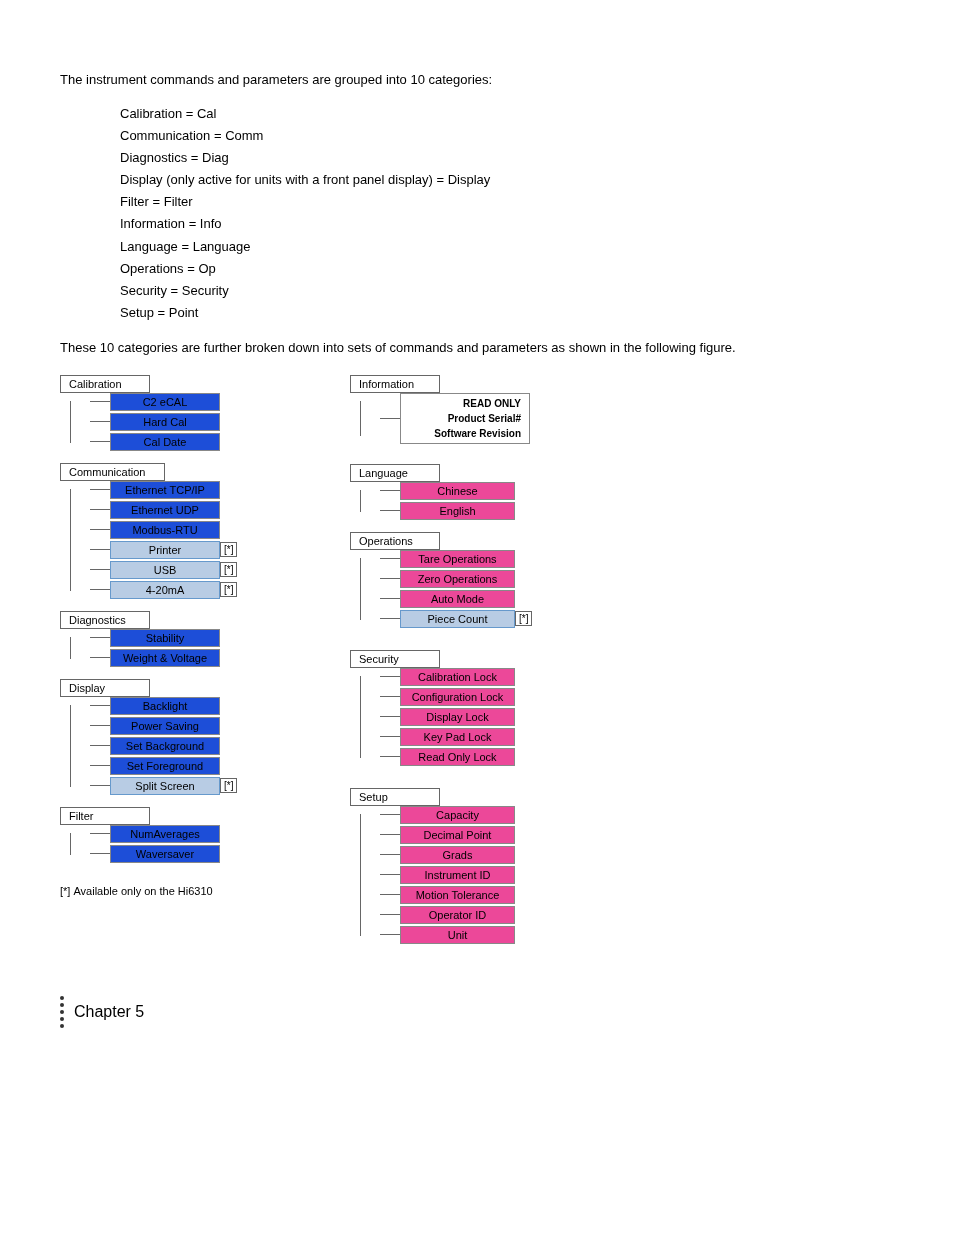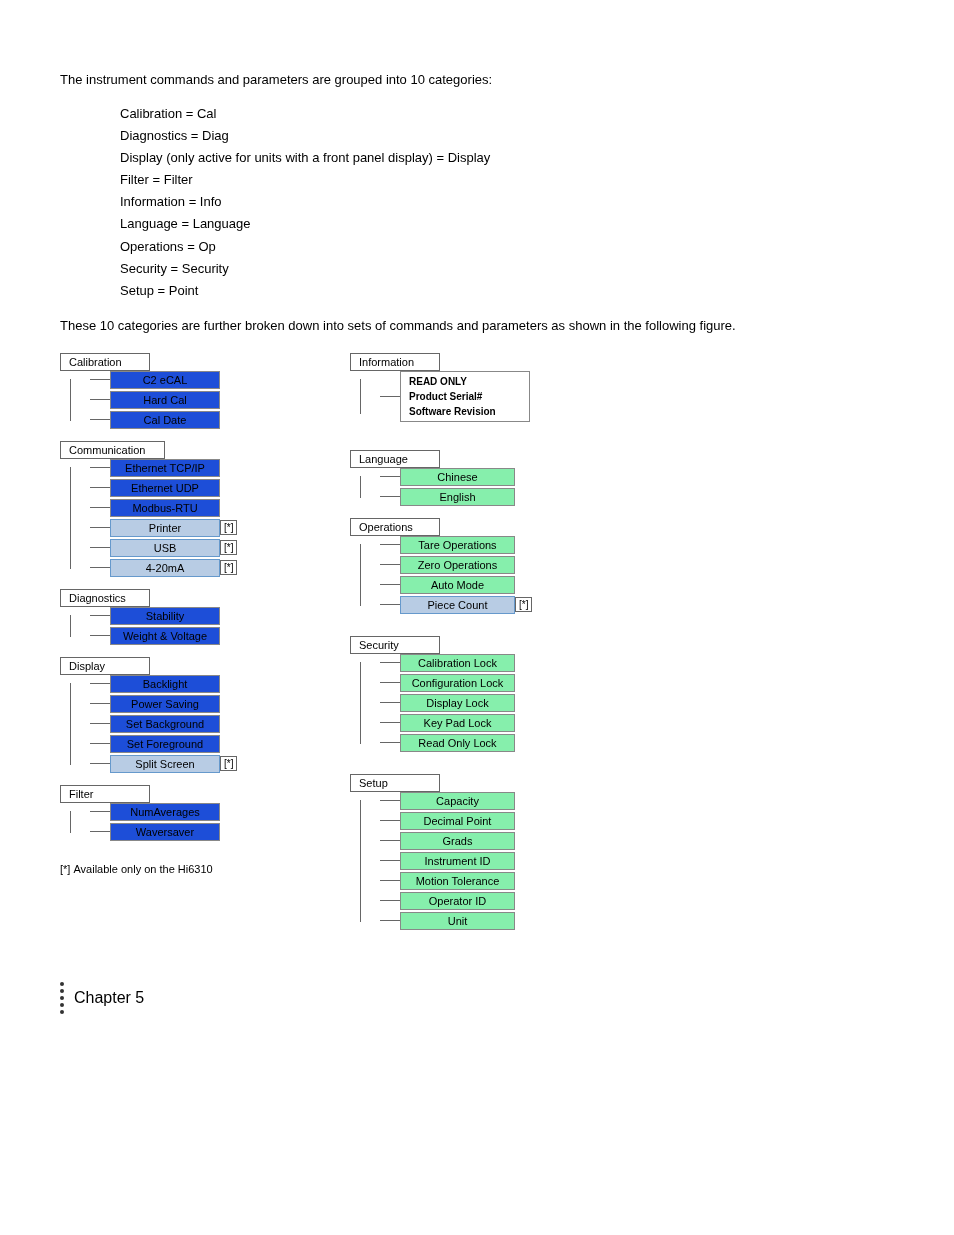--- a/index.html
+++ b/index.html
@@ -129,39 +129,40 @@
     .dot {
       width: 4px;
       height: 4px;
       border-radius: 50%;
       background: #333;
     }
     
     .right-item-box {
       border: 1px solid #888;
       padding: 2px 8px;
-      background: #86efac;
+      background: #ec4899;
       font-size: 11px;
       min-width: 115px;
       text-align: center;
     }
     .right-item-box.blue {
       background: #b8cce4;
       border-color: #6699cc;
     }
   </style>
 </head>
 <body>
 
 <div class="page">
 
   <p class="intro-text">The instrument commands and parameters are grouped into 10 categories:</p>
 
   <div class="categories-list">
     <p>Calibration = Cal</p>
+    <p>Communication = Comm</p>
     <p>Diagnostics = Diag</p>
     <p>Display (only active for units with a front panel display) = Display</p>
     <p>Filter = Filter</p>
     <p>Information = Info</p>
     <p>Language = Language</p>
     <p>Operations = Op</p>
     <p>Security = Security</p>
     <p>Setup = Point</p>
   </div>
 
@@ -265,28 +266,28 @@
       </div>
 
     </div>
 
     <div class="col" style="min-width:260px; margin-left: 30px;">
 
       <div class="cat-group">
         <div class="cat-label">Information</div>
         <div class="tree-items">
           <div class="tree-item">
-            <div class="item-box read-only" style="text-align:left; min-width:130px; line-height:1.5;">
+            <div class="item-box read-only" style="text-align:right; min-width:130px; line-height:1.5;">
               <strong>READ ONLY</strong><br>Product Serial#<br>Software Revision
             </div>
           </div>
         </div>
       </div>
 
-      <div class="cat-group" style="margin-top:16px;">
+      <div class="cat-group" style="margin-top:8px;">
         <div class="cat-label">Language</div>
         <div class="tree-items">
           <div class="tree-item">
             <div class="right-item-box">Chinese</div>
           </div>
           <div class="tree-item">
             <div class="right-item-box">English</div>
           </div>
         </div>
       </div>

